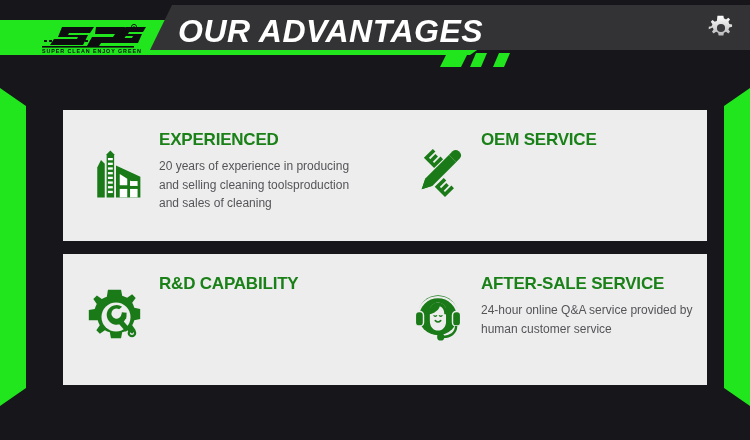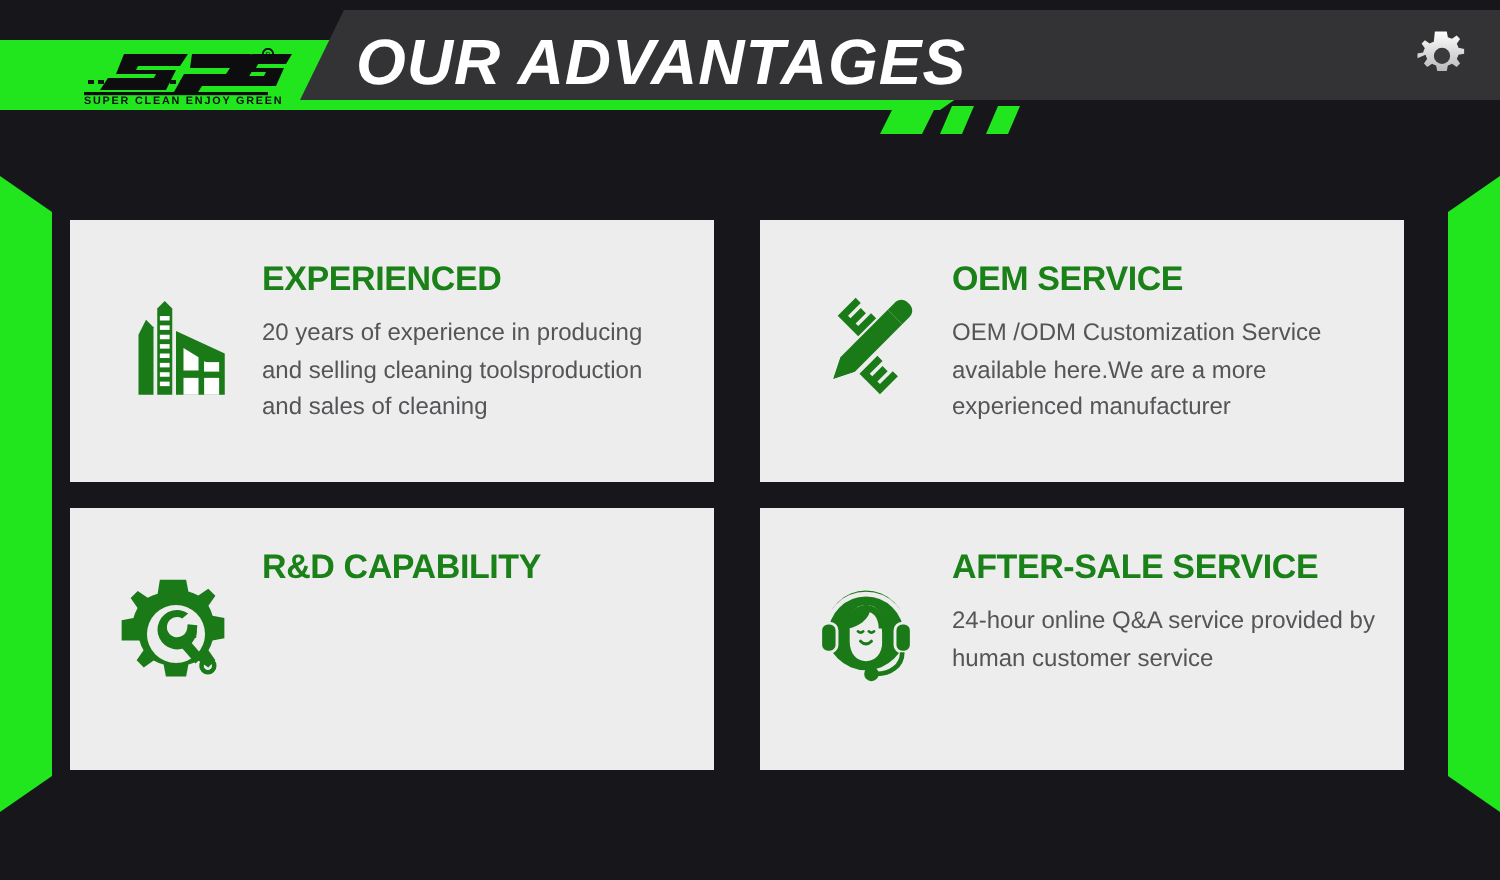--- a/index.html
+++ b/index.html
@@ -62,26 +62,26 @@
     clip-path: polygon(0 0, 26px 18px, 26px 300px, 0 318px);
   }
   .side-shape.right {
     right:0;
     clip-path: polygon(26px 0, 0 18px, 0 300px, 26px 318px);
   }
 
   
   #cards {
     position:absolute;
-    left:35px; top:110px;
+    left:63px; top:110px;
     width:524px; height:275px;
     display:grid;
     grid-template-columns:322px 322px;
     grid-template-rows:131px 131px;
-    gap:13px 23px;
+    gap:13px 0;
   }
   .card {
     background:#ededee;
     display:flex;
     align-items:flex-start;
     padding:16px 14px 10px 14px;
   }
   .card-icon {
     flex:0 0 78px;
     height:78px;
@@ -197,21 +197,20 @@
           <path d="M44 12 L48 8 C50 6 53 6 55 8 L56 9 C58 11 58 14 56 16 L52 20 Z"></path>
 
           <path d="M20 8 L34 8 L34 12 L24 12 L24 14 L32 14 L32 18 L24 18 L24 20 L34 20 L34 24 L20 24 Z" transform="rotate(-45 27 16)"></path>
 
           <path d="M32 40 L46 40 L46 44 L36 44 L36 46 L44 46 L44 50 L36 50 L36 52 L46 52 L46 56 L32 56 Z" transform="rotate(-45 39 48)"></path>
         </g>
       </svg>
     </div>
     <div class="card-body">
       <div class="card-title">OEM SERVICE</div>
-      <div class="card-desc">OEM /ODM Customization Service available here.We are a more experienced manufacturer</div>
     </div>
   </div>
 
   <div class="card">
     <div class="card-icon">
       <svg width="60" height="60" viewBox="0 0 64 64">
         <path fill="#1a7a18" d="M32 3 l5.4 0 1.2 6.3 a23 23 0 0 1 5.3 2.2 l5.3-3.7 3.8 3.8 -3.7 5.3 a23 23 0 0 1 2.2 5.3 l6.3 1.2 0 5.4 0 5.4 -6.3 1.2 a23 23 0 0 1 -2.2 5.3 l3.7 5.3 -3.8 3.8 -5.3-3.7 a23 23 0 0 1 -5.3 2.2 l-1.2 6.3 -5.4 0 -5.4 0 -1.2-6.3 a23 23 0 0 1 -5.3-2.2 l-5.3 3.7 -3.8-3.8 3.7-5.3 a23 23 0 0 1 -2.2-5.3 L3 35.4 l0-5.4 0-5.4 6.3-1.2 a23 23 0 0 1 2.2-5.3 L7.8 12.8 l3.8-3.8 5.3 3.7 a23 23 0 0 1 5.3-2.2 L23.4 3 z"></path>
         <circle cx="32" cy="32" r="15.5" fill="#ededee"></circle>
         <g fill="#1a7a18">
           <path d="M38.5 21 a10.5 10.5 0 1 0 4.6 9.4 l-5.2-1.4 a5.4 5.4 0 1 1 -2.6-5.3 z"></path>

